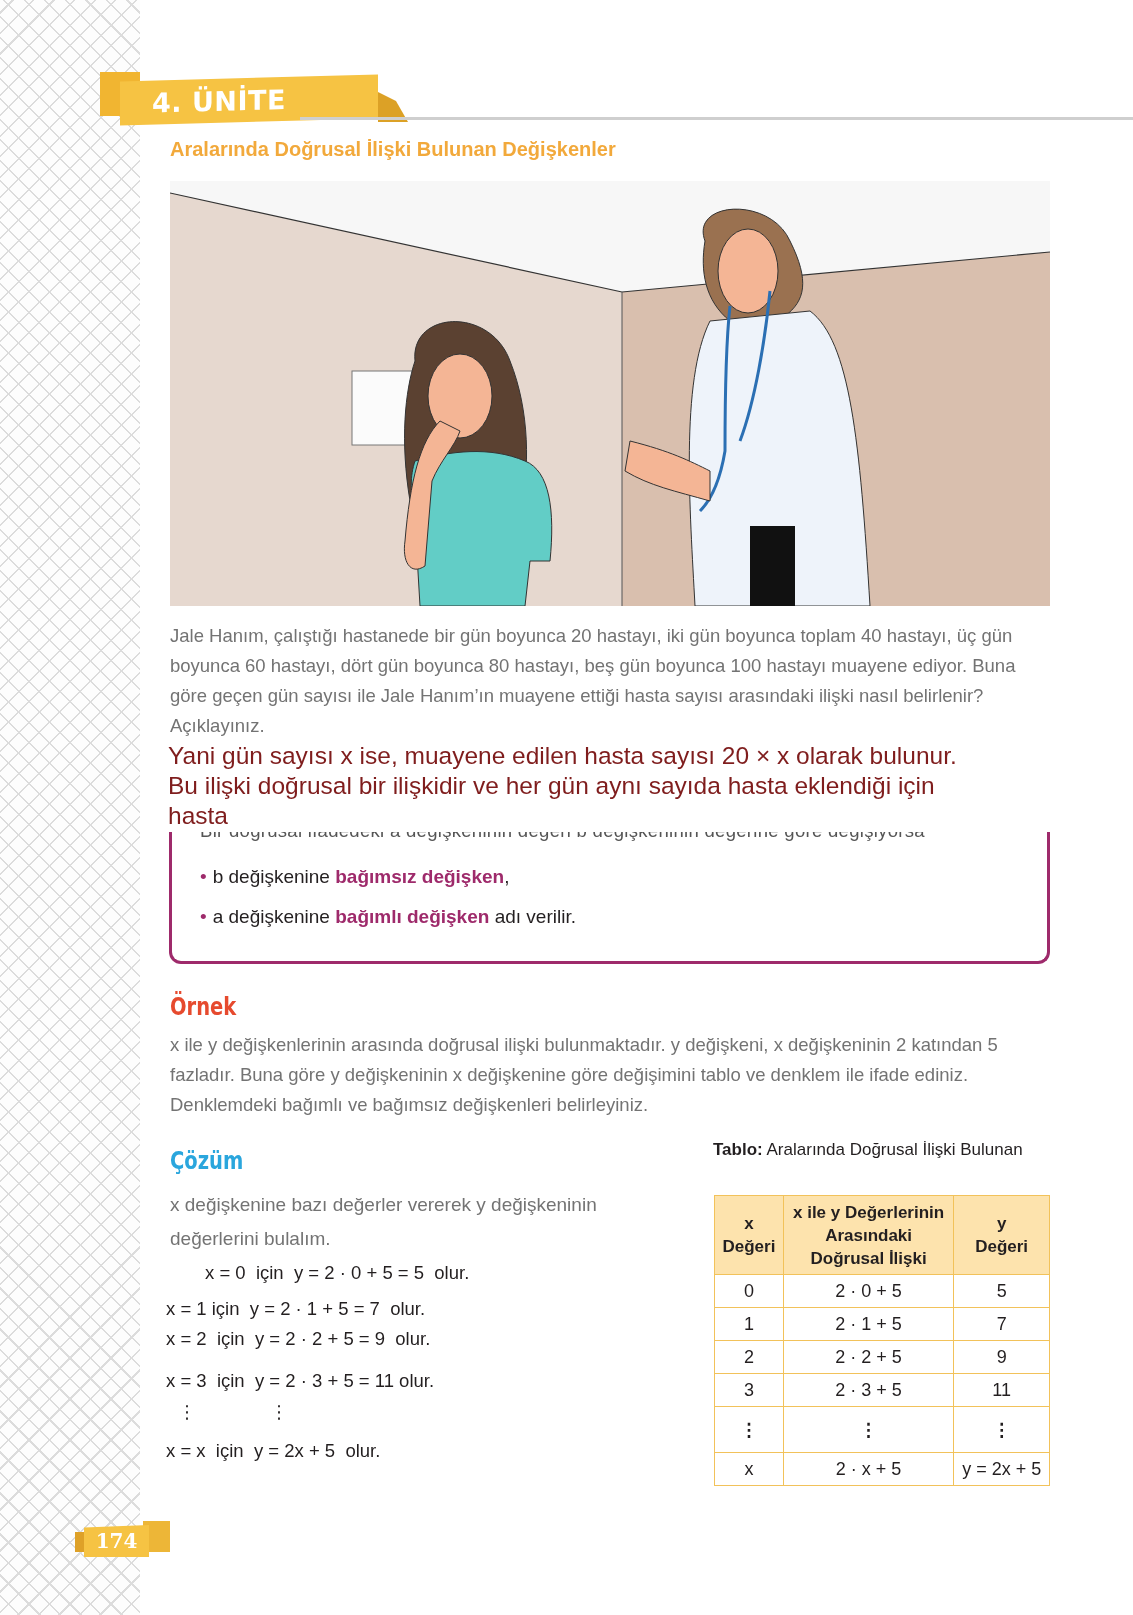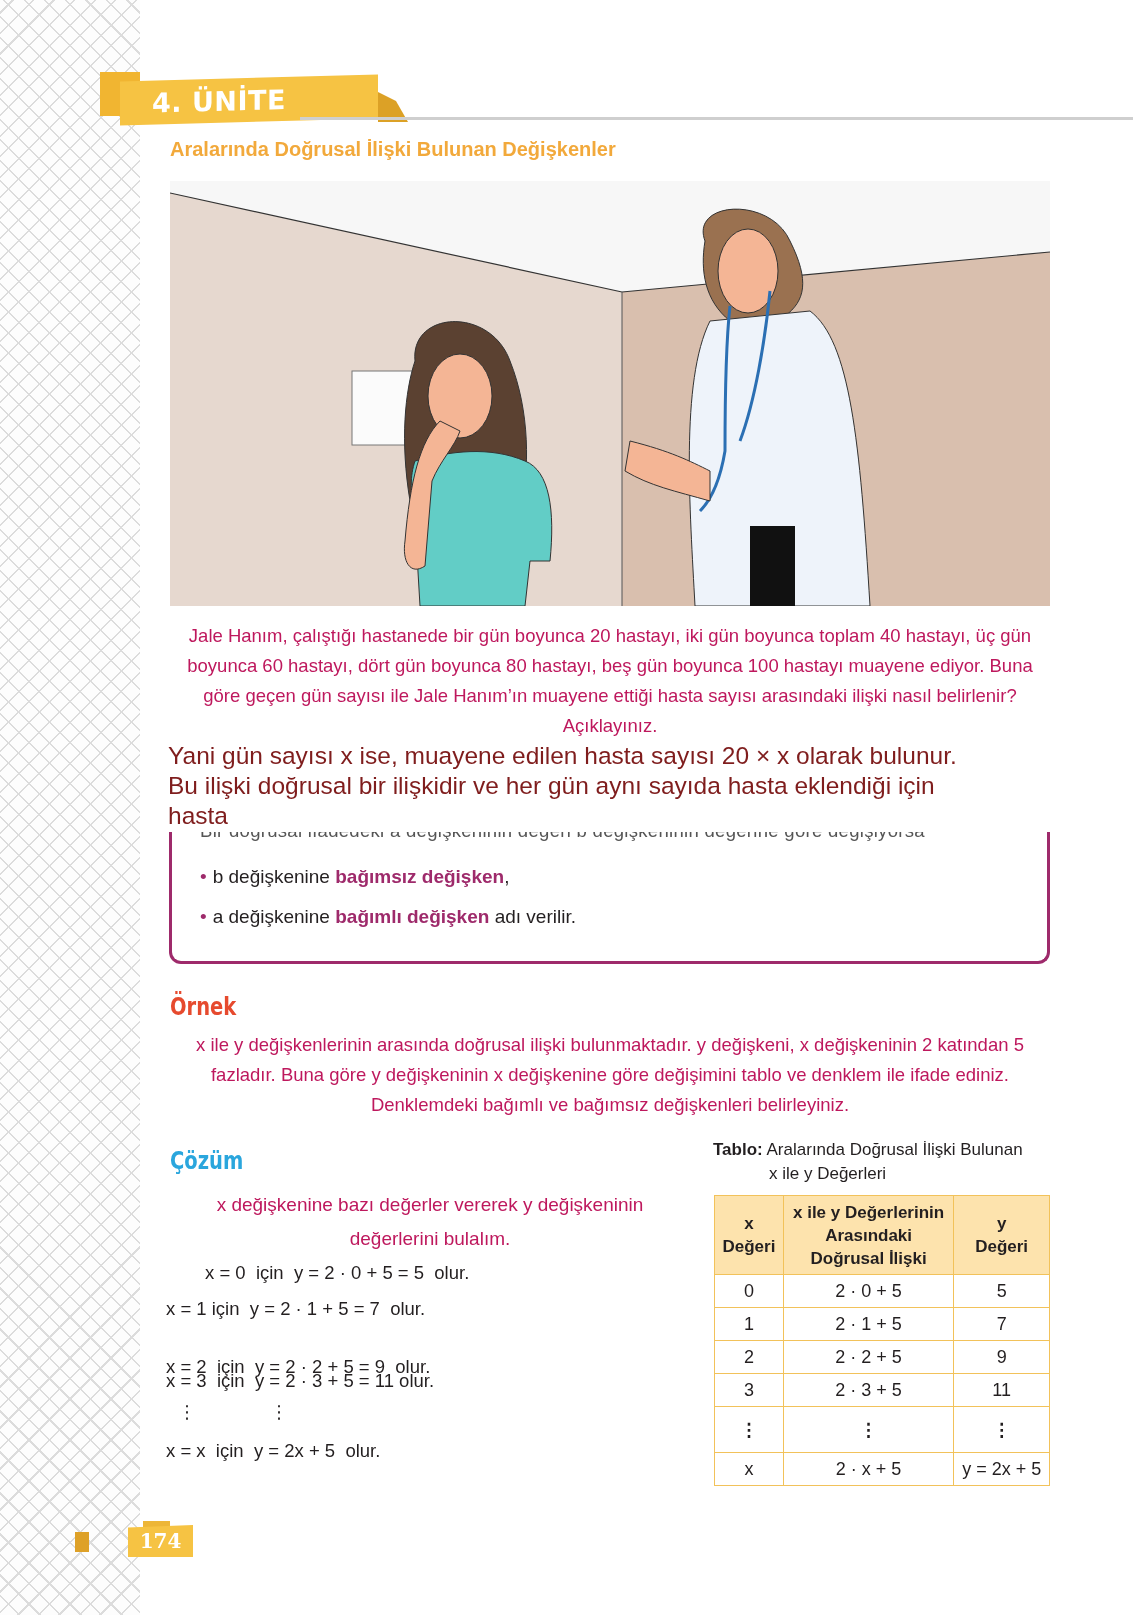--- a/index.html
+++ b/index.html
@@ -26,21 +26,21 @@
     }
     .unit-banner .fold { position: absolute; left: 278px; top: 20px; width: 30px; height: 30px; background: #dca126; clip-path: polygon(0 0, 60% 30%, 100% 100%, 0 100%); }
     .header-rule { position: absolute; left: 300px; top: 117px; width: 833px; height: 3px; background: #cfcfcf; }
 
     .section-title { position: absolute; left: 170px; top: 138px; font-size: 20px; font-weight: bold; color: #f2a93b; }
 
     
     .illustration { position: absolute; left: 170px; top: 181px; width: 880px; height: 425px; overflow: hidden; background: #f7f7f7; }
     .illustration svg { display: block; }
 
-    .para { position: absolute; left: 170px; font-size: 18.5px; line-height: 30px; color: #be185d; text-align: center; }
+    .para { position: absolute; left: 170px; font-size: 18.5px; line-height: 30px; color: #737373; }
     .intro { top: 621px; width: 880px; }
 
     .answer { position: absolute; left: 168px; top: 741px; width: 900px; font-size: 24.5px; line-height: 30px; font-weight: normal; color: #7f1d1d; z-index: 3; }
 
     
     .def-box {
       position: absolute; left: 169px; top: 832px; width: 881px; height: 132px;
       border: 3px solid #9e2a6b; border-top: none; border-radius: 0 0 12px 12px;
     }
     .def-cut { position: absolute; left: 200px; top: 832px; width: 820px; height: 14px; overflow: hidden; font-size: 18.5px; color: #555; }
@@ -71,21 +71,21 @@
     table.vals th, table.vals td { border: 1.5px solid #f2c25a; }
     table.vals th { background: #fde3ad; font-weight: bold; font-size: 17px; line-height: 23px; height: 79px; }
     table.vals td { height: 33px; }
     table.vals tr.dots td { height: 46px; font-weight: bold; line-height: 10px; }
     table.vals col.c1 { width: 69px; }
     table.vals col.c2 { width: 171px; }
     table.vals col.c3 { width: 96px; }
 
     .page-badge { position: absolute; left: 75px; top: 1521px; width: 95px; height: 36px; }
     .page-badge .l { position: absolute; left: 0; top: 11px; width: 14px; height: 20px; background: #dea128; }
-    .page-badge .m { position: absolute; left: 9px; top: 4px; width: 65px; height: 32px; background: #f6c343; clip-path: polygon(0 8%, 100% 0, 100% 100%, 0 100%); display: flex; align-items: center; justify-content: center; color: #fff; font-weight: bold; font-size: 20px; font-family: "DejaVu Serif", serif; margin-left: 44px; }
+    .page-badge .m { position: absolute; left: 9px; top: 4px; width: 65px; height: 32px; background: #f6c343; clip-path: polygon(0 8%, 100% 0, 100% 100%, 0 100%); display: flex; align-items: center; justify-content: center; color: #fff; font-weight: bold; font-size: 20px; font-family: "DejaVu Serif", serif; }
     .page-badge .r { position: absolute; left: 68px; top: 0; width: 27px; height: 31px; background: #edb637; }
   </style>
 </head>
 <body>
 
 <div class="pattern"></div>
 
 <div class="unit-banner">
   <div class="back"></div>
   <div class="main">4. ÜNİTE</div>
@@ -141,29 +141,28 @@
 </div>
 
 <div class="ornek">Örnek</div>
 <div class="para ornek-text">x ile y değişkenlerinin arasında doğrusal ilişki bulunmaktadır. y değişkeni, x değişkeninin 2 katından 5 fazladır. Buna göre y değişkeninin x değişkenine göre değişimini tablo ve denklem ile ifade ediniz. Denklemdeki bağımlı ve bağımsız değişkenleri belirleyiniz.</div>
 
 <div class="cozum">Çözüm</div>
 <div class="para cozum-text">x değişkenine bazı değerler vererek y değişkeninin değerlerini bulalım.</div>
 
 <div class="eq" style="top:1262px;margin-left:39px;">x = 0  için  y = 2 · 0 + 5 = 5  olur.</div>
 <div class="eq" style="top:1298px;">x = 1 için  y = 2 · 1 + 5 = 7  olur.</div>
-<div class="eq" style="top:1356px;">x = 2  için  y = 2 · 2 + 5 = 9  olur.</div>
+<div class="eq" style="top:1328px;">x = 2  için  y = 2 · 2 + 5 = 9  olur.</div>
 <div class="eq" style="top:1370px;">x = 3  için  y = 2 · 3 + 5 = 11 olur.</div>
 <div class="vdots" style="left:178px; top:1408px;">⋮</div>
 <div class="vdots" style="left:270px; top:1408px;">⋮</div>
 <div class="eq" style="top:1440px;">x = x  için  y = 2x + 5  olur.</div>
 
 <div class="tablo-cap">
   <div><b>Tablo:</b> <span>Aralarında Doğrusal İlişki Bulunan</span></div>
-  <div class="l2">x ile y Değerleri</div>
 </div>
 
 <table class="vals">
   <colgroup>
       <col class="c1">
       <col class="c2">
       <col class="c3">
     </colgroup>
   <thead>
     <tr>

